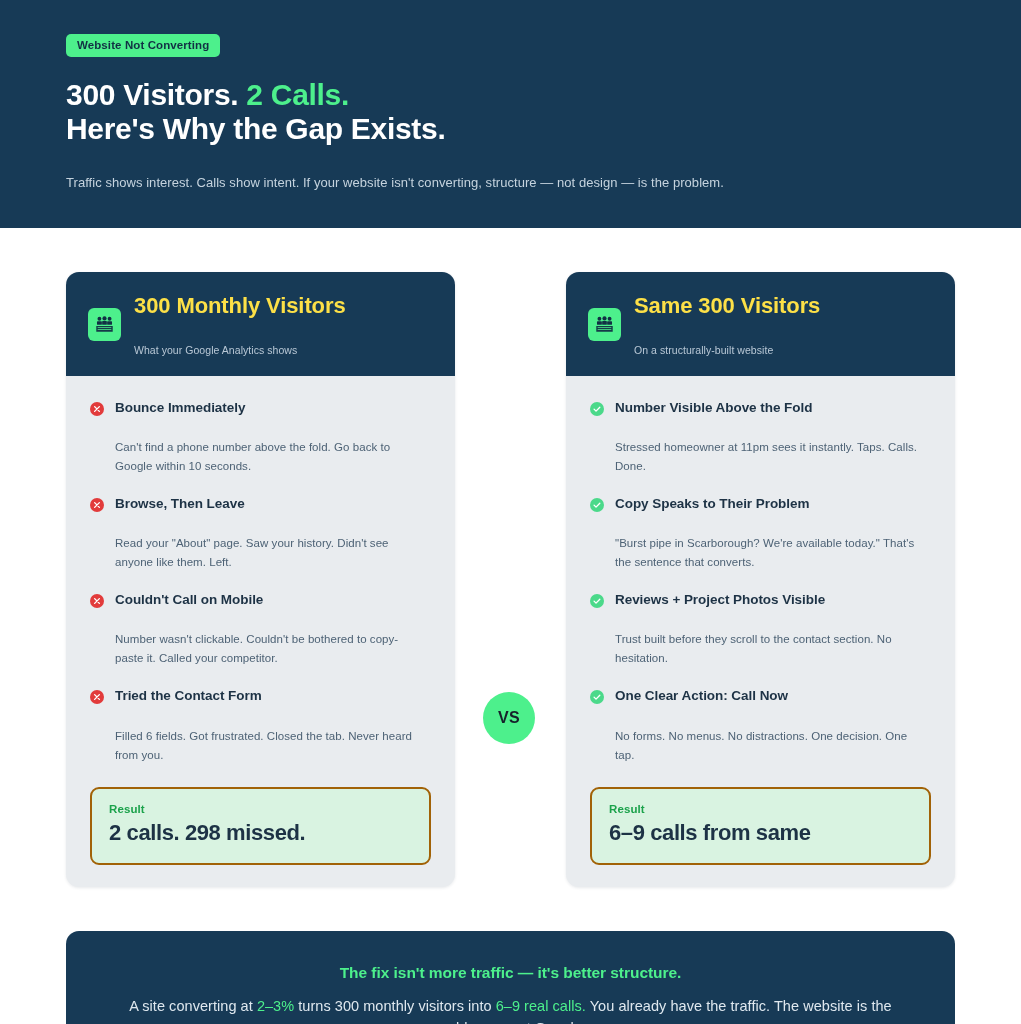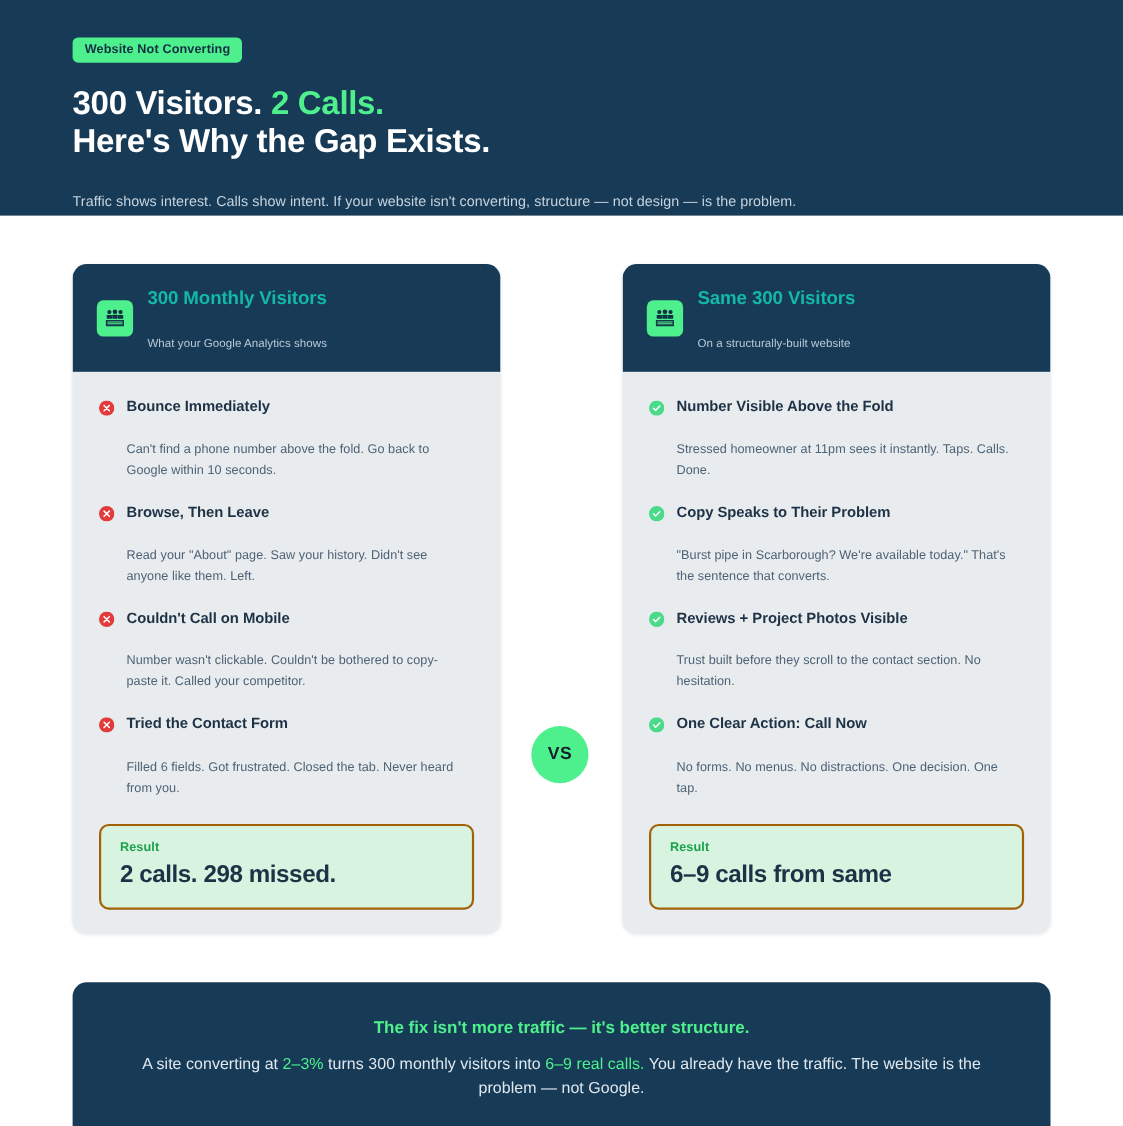--- a/index.html
+++ b/index.html
@@ -9,21 +9,21 @@
     height: 1024px;
     background: #ffffff;
     font-family: "Liberation Sans", sans-serif;
     -webkit-font-smoothing: antialiased;
   }
 
   
   .hero {
     background: #173a56;
     padding: 34px 66px 30px 66px;
-    height: 196px;
+    height: 228px;
   }
   .hero-badge {
     display: inline-block;
     background: #4df08c;
     color: #123044;
     font-size: 11.5px;
     font-weight: 700;
     letter-spacing: 0.1px;
     padding: 5px 11px 6px 11px;
     border-radius: 5px;
@@ -72,21 +72,21 @@
   }
   .card-icon {
     width: 33px; height: 33px;
     background: #4df08c;
     border-radius: 6px;
     display: flex; align-items: center; justify-content: center;
     flex: none;
   }
   .card-head-text { display: flex; flex-direction: column; gap: 3px; }
   .card-title {
-    font-size: 17px; font-weight: 700; color: #14b8a6; letter-spacing: -0.1px;
+    font-size: 22px; font-weight: 700; color: #fde047; letter-spacing: -0.1px;
   }
   .card-subtitle {
     font-size: 10.5px; color: #b9c8d6; letter-spacing: 0.05px; margin-top: 22px;
   }
 
   .card-body { padding: 24px 24px 0 24px; flex: 1; }
   .item { display: flex; gap: 11px; margin-bottom: 20px; }
   .item:last-child { margin-bottom: 16px; }
   .status-icon { flex: none; margin-top: 2px; }
   .item-text { padding-top: 0px; }

